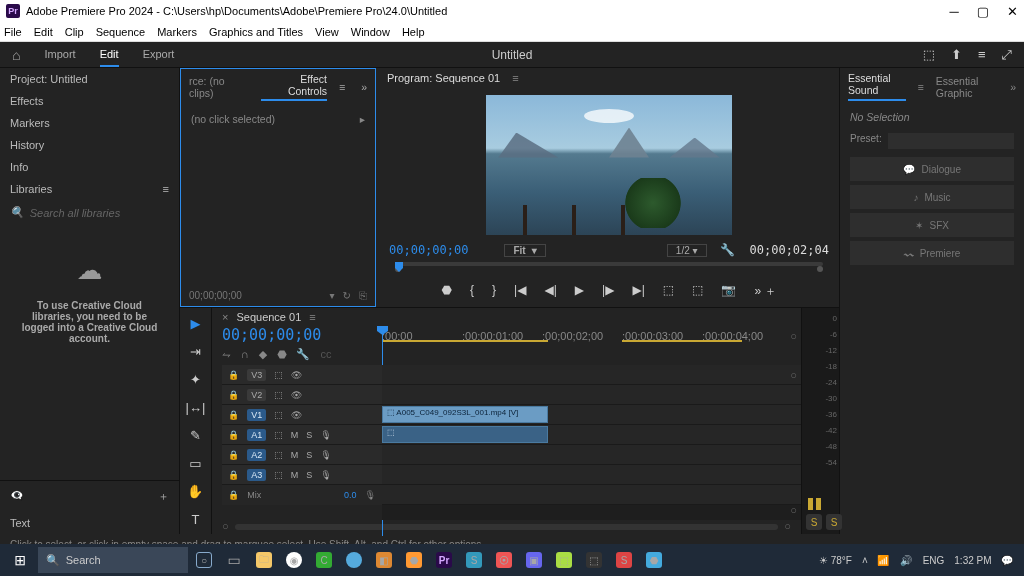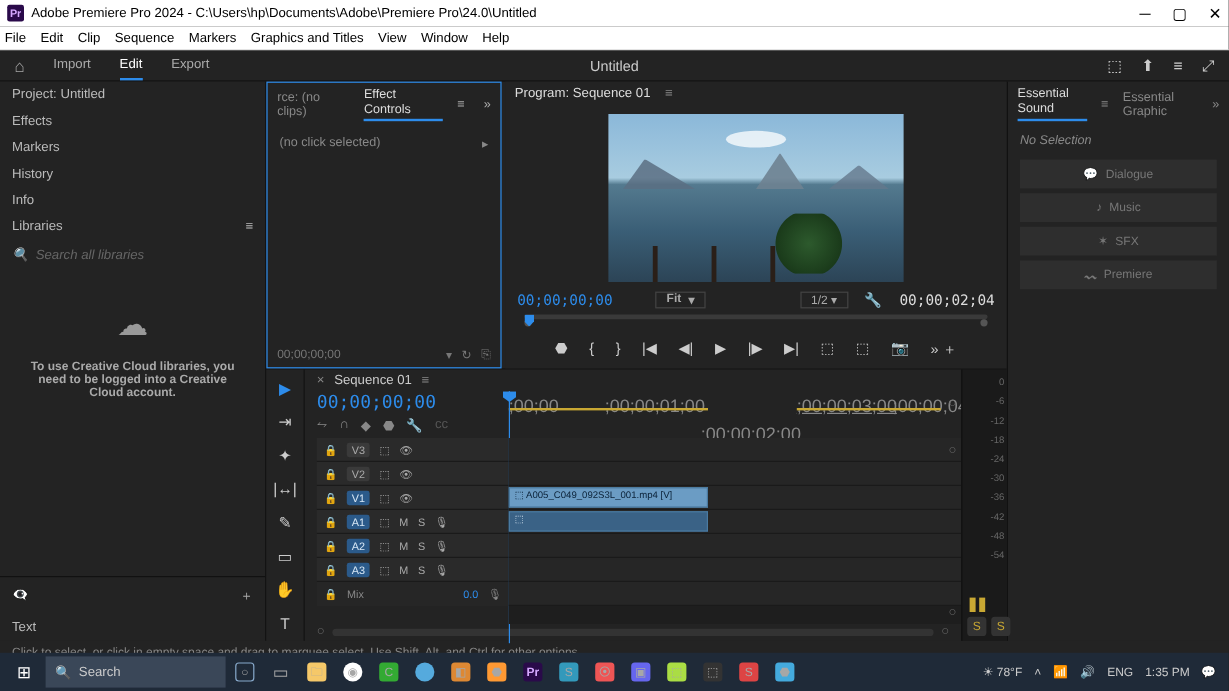--- a/index.html
+++ b/index.html
@@ -10,33 +10,33 @@
 .titlebar .win-btns { display: flex; gap: 18px; font-size: 13px; font-family: 'Segoe MDL2 Assets', sans-serif; }
 .menubar { height: 20px; background: #fff; display: flex; align-items: center; padding: 0 4px; color: #000; gap: 12px; font-size: 11px; border-bottom: 1px solid #ddd;}
 .workspace-bar { height: 26px; background: #232323; display: flex; align-items: center; padding: 0 12px; gap: 24px; border-bottom: 1px solid #111; }
 .workspace-bar .home { font-size: 14px; }
 .workspace-bar .ws-tabs { display: flex; gap: 24px; }
 .workspace-bar .ws-tab { color: #aaa; padding: 5px 0; }
 .workspace-bar .ws-tab.active { color: #fff; border-bottom: 2px solid #2d8ceb; }
 .workspace-bar .proj-title { position: absolute; left: 50%; transform: translateX(-50%); color: #ccc; font-size: 12px; }
 .workspace-bar .right-icons { margin-left: auto; display: flex; gap: 16px; font-size: 13px; color: #ccc; }
 .main { display: flex; height: 466px; }
-.left-panel { width: 222px; background: #232323; border-right: 1px solid #111; display: flex; flex-direction: column; }
+.left-panel { width: 180px; background: #232323; border-right: 1px solid #111; display: flex; flex-direction: column; }
 .panel-row { padding: 5px 10px; color: #bbb; font-size: 11px; border-bottom: 0px solid #2a2a2a; display: flex; align-items: center; justify-content: space-between; }
 .libs-search { padding: 6px 10px; color: #666; font-style: italic; display: flex; align-items: center; gap: 6px; }
 .cc-box { flex:1; padding: 30px 20px; text-align: center; color: #aaa; font-size: 10px; display:flex; flex-direction:column; align-items:center; justify-content:flex-start; gap:14px;}
 .cc-icon { font-size: 26px; color:#999; }
 .left-bottom { display:flex; border-top:1px solid #111;}
 .left-bottom .cell { flex:1; padding:8px 10px; color:#aaa; display:flex; justify-content:space-between;}
 .center { flex: 1; display: flex; flex-direction: column; }
 .upper { display: flex; height: 244px; border-bottom: 1px solid #111;}
 .source-panel { width: 196px; border: 1px solid #2d8ceb; margin: 0 3px 0 0; background: #232323; display:flex; flex-direction:column;}
 .source-header { display: flex; padding: 4px 8px; color: #aaa; gap: 12px; font-size: 10.5px; align-items: center; }
 .source-header .tab { color:#888; }
-.source-header .tab.active { color:#ddd; border-bottom:2px solid #2d8ceb; padding-bottom:2px;}
+.source-header .tab.active { color:#ddd; border-bottom:2px solid #2d8ceb; padding-bottom:2px;text-align:right;}
 .source-header .menu { margin-left:auto; }
 .no-clip { padding: 8px 10px; color: #888; font-size: 10.5px; display:flex; justify-content:space-between;}
 .source-footer { margin-top:auto; padding:4px 8px; display:flex; justify-content:space-between; color:#777; font-size:10px;}
 .program-panel { flex: 1; background: #232323; display:flex; flex-direction:column;}
 .program-header { padding: 4px 8px; color: #ddd; font-size: 11px; display:flex; align-items:center; gap:6px;}
 .program-header .menu { color:#888; margin-left:6px;}
 .monitor-wrap { flex:1; display:flex; align-items:center; justify-content:center;}
 .monitor { width: 246px; height: 140px; background: linear-gradient(to bottom, #8bb8d9 0%, #a8cce0 38%, #547a8f 42%, #3a5e76 70%, #2c4456 100%); position: relative; overflow:hidden;}
 .monitor .mountain { position:absolute; bottom:55%; left:50%; width:40px; height:30px; background: rgba(110,130,145,0.9); clip-path: polygon(50% 0, 100% 100%, 0 100%);}
 .monitor .mountain2 { position:absolute; bottom:55%; left:5%; width:60px; height:25px; background: rgba(90,110,130,0.85); clip-path: polygon(30% 0, 100% 100%, 0 100%);}
@@ -60,21 +60,21 @@
 .tool-strip { width: 32px; background:#232323; border-right:1px solid #111; display:flex; flex-direction:column; align-items:center; padding:6px 0; gap:10px;}
 .tool { width:20px; height:18px; display:flex; align-items:center; justify-content:center; color:#ccc; font-size:13px;}
 .tool.active { color:#2d8ceb;}
 .timeline-panel { flex:1; background:#232323; display:flex; flex-direction:column; position:relative;}
 .tl-header { padding:3px 10px; display:flex; align-items:center; gap:8px; color:#ccc; font-size:11px;}
 .tl-top { display:flex; padding: 0 0 0 10px;}
 .tl-top-left { width:160px; }
 .tl-tc { color:#2d8ceb; font-family:monospace; font-size:15px; }
 .tl-icons { display:flex; gap:10px; color:#888; padding:4px 0; font-size:11px;}
 .tl-ruler { flex:1; position:relative; height:30px; }
-.tl-ruler .tick { position:absolute; top:4px; color:#888; font-size:15px;}
+.tl-ruler .tick { position:absolute; top:4px; color:#888; font-size:11px;}
 .tl-ruler .playhead { position:absolute; left:0; top:0; bottom:-180px; width:1px; background:#2d8ceb;}
 .tl-ruler .playhead:before { content:''; position:absolute; top:0; left:-5px; width:11px; height:9px; background:#2d8ceb; clip-path: polygon(0 0,100% 0,100% 55%,50% 100%,0 55%);}
 .tl-ruler .yellow { position:absolute; top:14px; left:0; height:2px; background:#c9a833;}
 .tracks { display:flex; flex:1; padding-left:10px;}
 .track-headers { width:160px;}
 .track-row { height:20px; display:flex; align-items:center; gap:8px; padding:0 6px; color:#aaa; font-size:9px; border-bottom:1px solid #1a1a1a; background:#2a2a2a;}
 .track-row .tag { background:#2b5a8a; color:#d8e8f6; padding:1px 4px; border-radius:2px; font-size:9px;}
 .track-row .tag.v { background:#2b5a8a;}
 .track-row .tag.plain { background:#3a3a3a; color:#aaa;}
 .track-content { flex:1; position:relative; background:#1e1e1e;}
@@ -273,21 +273,21 @@
               <span>∩</span>
               <span>◆</span>
               <span>⬣</span>
               <span>🔧</span>
               <span style="color:#555;">cc</span>
             </div>
           </div>
           <div class="tl-ruler">
             <span class="tick" style="left:0;">;00;00</span>
             <span class="tick" style="left:80px;">;00;00;01;00</span>
-            <span class="tick" style="left:160px;margin-top:24px;">;00;00;02;00</span>
+            <span class="tick" style="left:160px;">;00;00;02;00</span>
             <span class="tick" style="left:240px;text-decoration:underline;">;00;00;03;00</span>
             <span class="tick" style="left:320px;">;00;00;04;00</span>
             <div class="yellow" style="width:166px;"></div>
             <div class="yellow" style="left:240px; width:120px;"></div>
             <div class="playhead"></div>
             <span style="position:absolute; right:4px; top:4px; color:#666;">○</span>
           </div>
         </div>
         <div class="tracks">
           <div class="track-headers">
@@ -386,20 +386,24 @@
   </div>
 
   <div class="right-panel">
     <div class="rp-tabs">
       <span class="active">Essential Sound</span>
         <span style="color:#888;">≡</span>
       <span>Essential Graphic</span>
       <span style="margin-left:auto;">»</span>
     </div>
     <div class="rp-row">No Selection</div>
+    <div class="rp-preset">
+      <span>Preset:</span>
+      <div class="box"></div>
+    </div>
     <div class="rp-btn">
         <span>💬</span>
         <span>Dialogue</span>
       </div>
     <div class="rp-btn">
         <span>♪</span>
         <span>Music</span>
       </div>
     <div class="rp-btn">
         <span>✶</span>
@@ -467,16 +471,16 @@
     </div>
   <div class="tb-icon">
       <span class="sq" style="background:#4ad;">⬣</span>
     </div>
   <div class="tray">
     <span>☀ <span>78°F</span></span>
     <span>˄</span>
     <span>📶</span>
     <span>🔊</span>
     <span>ENG</span>
-    <span>1:35 PM</span>
+    <span>1:32 PM</span>
     <span>💬</span>
   </div>
 </div>
 
 </body></html>

